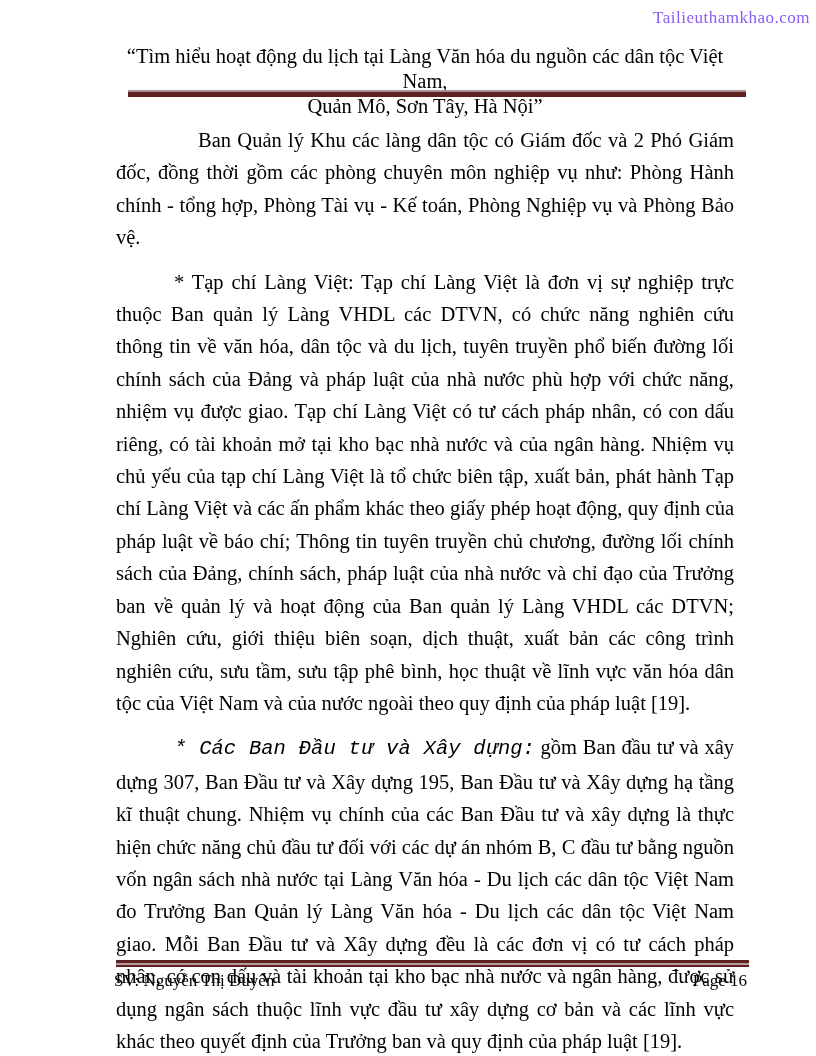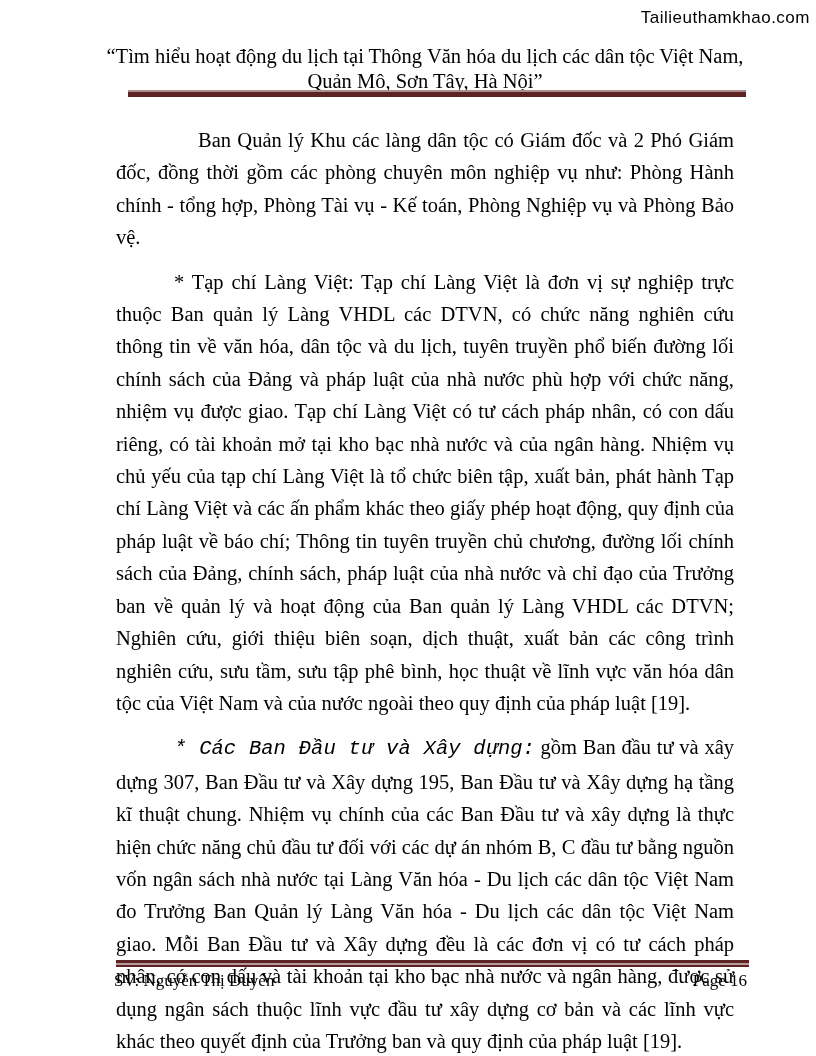--- a/index.html
+++ b/index.html
@@ -10,23 +10,23 @@
     height: 1056px;
     background: #ffffff;
     color: #000000;
     font-family: "Liberation Serif", serif;
     overflow: hidden;
   }
   .watermark {
     position: absolute;
     top: 8px;
     right: 6px;
-    font-family: Liberation Sans, sans-serif;
+    font-family: Liberation Serif, serif;
     font-size: 17px;
-    color: #000000;
+    color: #8b5cf6;
     letter-spacing: 0.5px;
   }
   .doc-header {
     position: absolute;
     top: 44px;
     left: 104px;
     width: 642px;
     text-align: center;
     font-size: 20.5px;
     line-height: 25px;
@@ -77,21 +77,21 @@
   }
 </style>
 </head>
 <body>
 
 <div class="page">
 
   <div class="watermark">Tailieuthamkhao.com</div>
 
   <div class="doc-header">
-    <div>“Tìm hiểu hoạt động du lịch tại Thông Văn hóa du lịch các dân tộc Việt Nam,</div>
+    <div>“Tìm hiểu hoạt động du lịch tại Làng Văn hóa du nguồn các dân tộc Việt Nam,</div>
     <div>Quản Mô, Sơn Tây, Hà Nội”</div>
   </div>
 
   <div class="header-rule">
     <div class="rule-light"></div>
     <div class="rule-dark"></div>
   </div>
 
   <div class="doc-body">
     <p class="para-indent-wide">Ban Quản lý Khu các làng dân tộc có Giám đốc và 2 Phó Giám đốc, đồng thời gồm các phòng chuyên môn nghiệp vụ như: Phòng Hành chính - tổng hợp, Phòng Tài vụ - Kế toán, Phòng Nghiệp vụ và Phòng Bảo vệ.</p>

